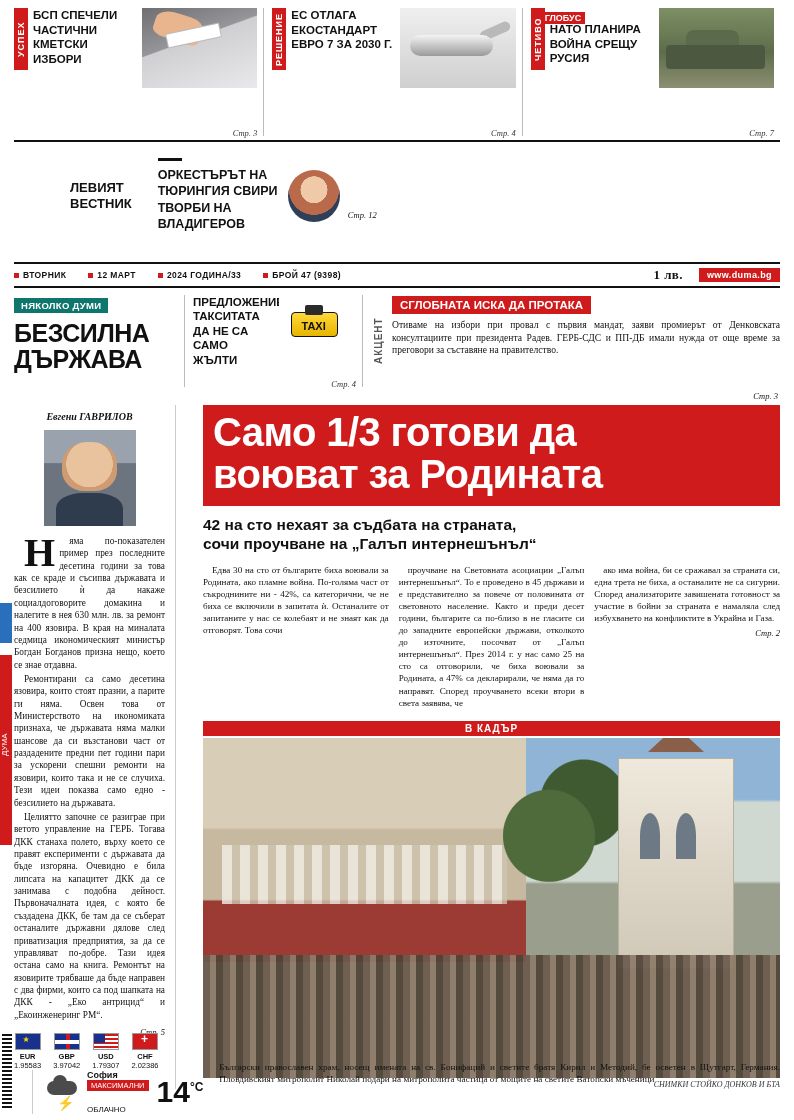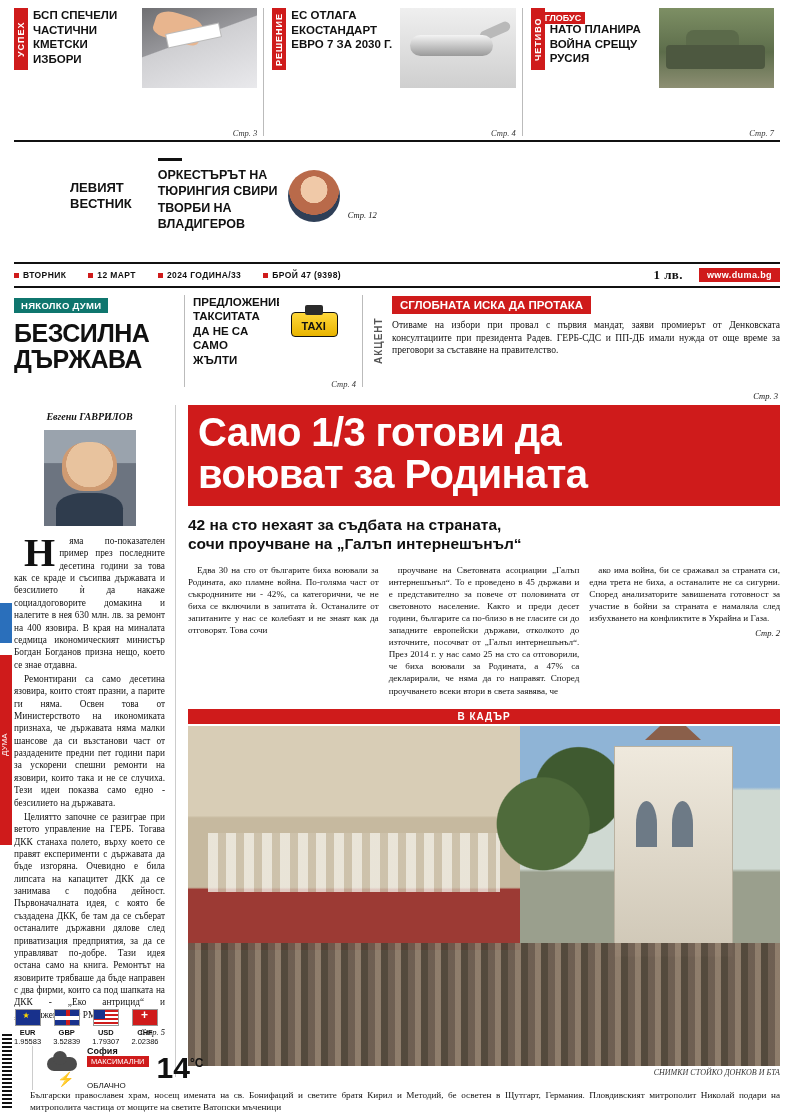--- a/index.html
+++ b/index.html
@@ -195,21 +195,21 @@
     font-weight: bold; font-size: 11.5px; padding: 3px 8px; display:inline-block;
     text-transform: uppercase;
   }
   .sglob-text {
     font-family:"Liberation Serif",serif; font-size: 9.6px; line-height: 1.32;
     margin-top: 5px; text-align: justify;
   }
   .pg-it { font-size: 8.5px; font-style: italic; position:absolute; right: 2px; bottom: -14px; }
 
   
-  .body-grid { display: flex; margin-top: 18px; }
+  .body-grid { display: flex; margin-top: 18px; gap: 15px; }
   .col-left { width: 162px; padding-right: 10px; border-right: 1px solid #ccc; position: relative;}
   .col-main { flex: 1; padding-left: 12px; }
 
   .byline { font-size: 10px; font-style: italic; font-weight: bold; text-align: center; margin-top: 6px;}
   .byline .nm { font-variant: small-caps; }
   .author-photo {
     width: 92px; height: 96px; margin: 8px auto 0 auto;
     background: linear-gradient(180deg,#9aa3ad 0 34%, #6c7480 35% 100%);
     position: relative; overflow: hidden;
   }
@@ -306,21 +306,21 @@
                 radial-gradient(circle at 70% 40%, #3f5a30 0 34%, transparent 35%);
   }
   .photo-credit {
     text-align: right; font-size: 8px; font-style: italic; color:#333;
     margin-top: 2px;
   }
 
   
   .bottom {
     position: absolute; left: 14px; right: 14px; bottom: 6px;
-    display: flex; align-items: flex-start; flex-direction: column;
+    display: flex; align-items: center;
   }
   .currency { display: flex; gap: 12px; }
   .cur { text-align: center; font-family:"Liberation Sans",sans-serif; }
   .flag { width: 26px; height: 17px; border: 1px solid #999; margin: 0 auto 2px auto; position: relative; overflow:hidden;}
   .f-eur { background:#18318c; }
   .f-eur:after{content:"★"; color:#ffd800; font-size:8px; position:absolute; left:7px; top:1px;}
   .f-gbp { background: linear-gradient(#18318c,#18318c); }
   .f-gbp:after{content:""; position:absolute; left:0; top:6px; width:100%; height:4px; background:#fff; box-shadow: 0 0 0 0 #fff;}
   .f-gbp:before{content:""; position:absolute; left:11px; top:0; width:4px; height:100%; background:#cf1b1b;}
   .f-usd { background: repeating-linear-gradient(180deg,#cf1b1b 0 2px,#fff 2px 4px); }
@@ -509,21 +509,21 @@
     <div>
       <div class="currency">
         <div class="cur">
           <div class="flag f-eur"></div>
           <div class="cur-code">EUR</div>
           <div class="cur-val">1.95583</div>
         </div>
         <div class="cur">
           <div class="flag f-gbp"></div>
           <div class="cur-code">GBP</div>
-          <div class="cur-val">3.52839</div>
+          <div class="cur-val">3.97042</div>
         </div>
         <div class="cur">
           <div class="flag f-usd"></div>
           <div class="cur-code">USD</div>
           <div class="cur-val">1.79307</div>
         </div>
         <div class="cur">
           <div class="flag f-chf"></div>
           <div class="cur-code">CHF</div>
           <div class="cur-val">2.02386</div>

